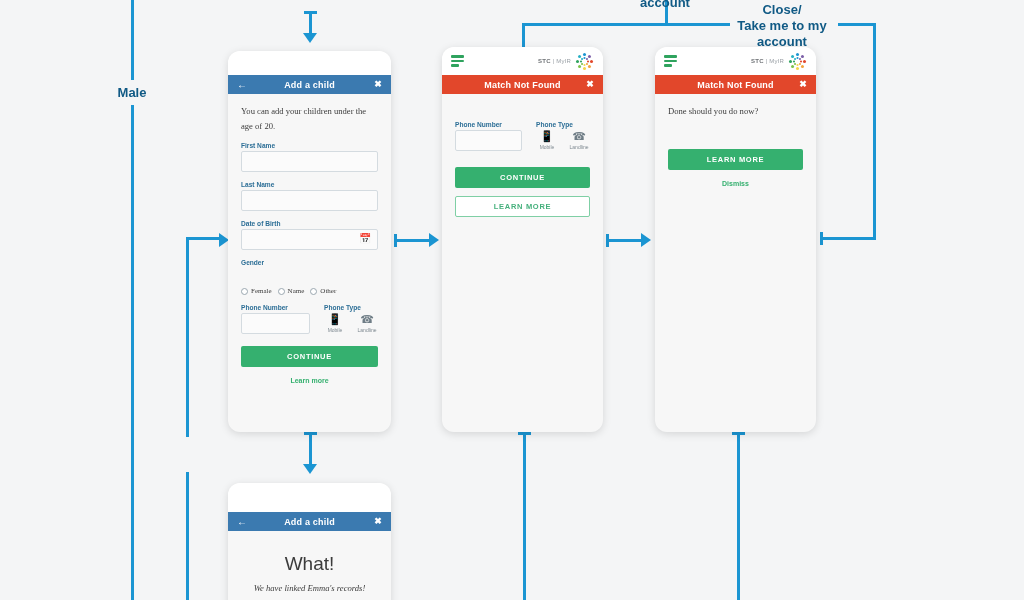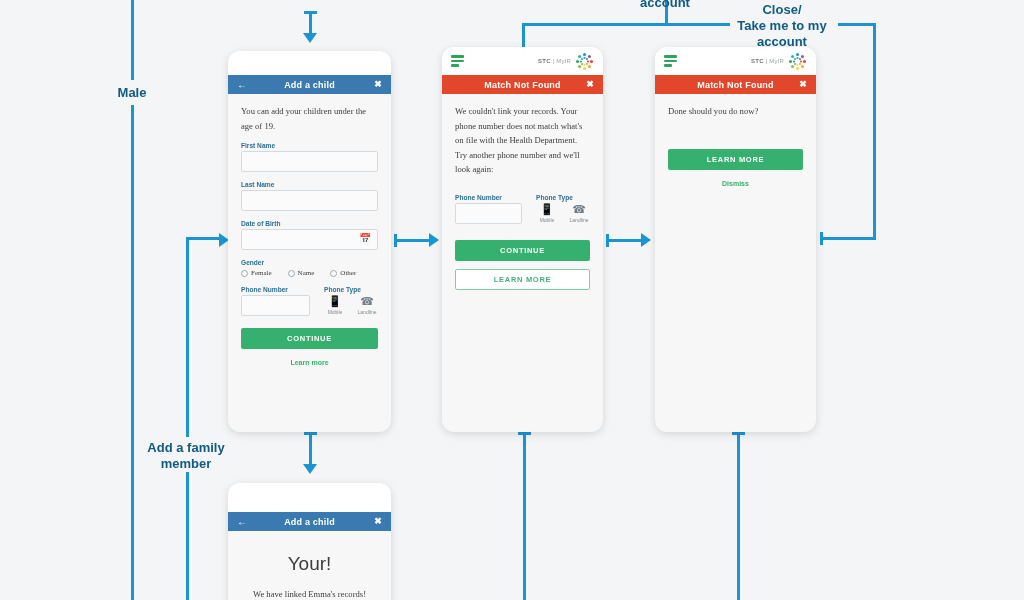--- a/index.html
+++ b/index.html
@@ -87,21 +87,21 @@
   .fieldlabel {
     font-size: 6.6px; font-weight:bold; color:#2c6e96;
     margin: 9px 0 2px 0;
   }
   .inputbox {
     height: 21px; background:#fbfbfb; border:1px solid #d4dbe0;
     border-radius:2px; position:relative;
   }
   .cal-icon { position:absolute; right:5px; top:4px; font-size:10px; color:#3b7ab0; line-height:1; }
 
-  .radiorow { display:flex; gap:16px; margin-top:3px; }
+  .radiorow { display:flex; gap:6px; margin-top:21px; }
   .radio { display:flex; align-items:center; gap:3px; font-size:7px; color:#3c3c3c;
            font-family:"Liberation Serif", serif; }
   .radio em { width:7px; height:7px; border:1px solid #9aa7b0; border-radius:50%; display:block; background:#fff; }
 
   .phonerow { display:flex; gap:14px; align-items:flex-start; }
   .ptype { display:flex; gap:10px; margin-top:2px; }
   .ptype-item { text-align:center; width:22px; }
   .ptype-item .gly { font-size:11px; color:#6f7d86; line-height:13px; display:block; }
   .ptype-item .cap { font-size:5px; color:#7f8a92; display:block; margin-top:1px; }
 
@@ -114,21 +114,21 @@
   .btn.ghost { background:#ffffff; border:1px solid #7fcfa5; color:#45b07c; }
   .linktext {
     text-align:center; font-size:7px; font-weight:bold; color:#35b06f;
     margin-top:10px;
   }
   .done-title {
     text-align:center; font-size:19px; color:#3c3c3c; margin-top:12px;
     font-family:"Liberation Sans", sans-serif; font-weight:normal;
   }
   .done-sub {
-    text-align:center; font-size:8.6px; margin-top:14px;
+    text-align:center; font-size:8.6px; font-style:italic; margin-top:8px;
     font-family:"Liberation Serif", serif; color:#3c3c3c;
   }
 </style>
 </head>
 <body>
 
 <div id="stage">
 
   <div class="conn vline" style="left:131px; top:0px; height:80px;"></div>
   <div class="conn vline" style="left:131px; top:105px; height:495px;"></div>
@@ -162,36 +162,34 @@
   <div class="cap-v" style="left:304px; top:432px;"></div>
   <div class="conn vline" style="left:309px; top:432px; height:36px;"></div>
   <div class="arrow-down" style="left:303px; top:464px;"></div>
 
   <div class="cap-v" style="left:518px; top:432px;"></div>
   <div class="conn vline" style="left:523px; top:432px; height:168px;"></div>
   <div class="cap-v" style="left:732px; top:432px;"></div>
   <div class="conn vline" style="left:737px; top:432px; height:168px;"></div>
 
   <div class="flow-label" style="left:92px; top:85px; width:80px;">Male</div>
-  <div class="flow-label" style="left:126px; top:440px; width:120px;">Add a family
-member</div>
   <div class="flow-label" style="left:615px; top:-5px; width:100px;">account</div>
   <div class="flow-label" style="left:722px; top:2px; width:120px;">Close/
 Take me to my
 account</div>
 
   <div class="phone" style="left:228px; top:51px; width:163px; height:381px;">
     <div class="phone-status"></div>
     <div class="titlebar blue">
       <span class="tb-back">←</span>
       <span>Add a child</span>
       <span class="tb-close">✖</span>
     </div>
     <div class="pbody">
-      <div class="ptext">You can add your children under the age of 19.</div>
+      <div class="ptext">You can add your children under the age of 20.</div>
 
       <div class="fieldlabel">First Name</div>
       <div class="inputbox"></div>
 
       <div class="fieldlabel">Last Name</div>
       <div class="inputbox"></div>
 
       <div class="fieldlabel">Date of Birth</div>
       <div class="inputbox">
         <span class="cal-icon">📅</span>
@@ -265,21 +263,20 @@
             <span style="background: rgb(124, 95, 168); transform: translate(4.95px, -4.95px);"></span>
             <span style="background: rgb(124, 95, 168); transform: translate(2.47px, -2.47px) scale(0.7);"></span>
           </span>
       </span>
     </div>
     <div class="titlebar red">
       <span>Match Not Found</span>
       <span class="tb-close">✖</span>
     </div>
     <div class="pbody">
-      <div class="ptext">We couldn't link your records.  Your phone number does not match what's on file with the Health Department. Try another phone number and we'll look again:</div>
       <div class="phonerow" style="margin-top:8px;">
         <div style="flex:1 1 auto;">
           <div class="fieldlabel">Phone Number</div>
           <div class="inputbox"></div>
         </div>
         <div>
           <div class="fieldlabel">Phone Type</div>
           <div class="ptype">
             <div class="ptype-item">
               <span class="gly">📱</span>
@@ -338,18 +335,18 @@
   </div>
 
   <div class="phone" style="left:228px; top:483px; width:163px; height:160px;">
     <div class="phone-status" style="height:29px;"></div>
     <div class="titlebar blue">
       <span class="tb-back">←</span>
       <span>Add a child</span>
       <span class="tb-close">✖</span>
     </div>
     <div class="pbody">
-      <div class="done-title">Your!</div>
+      <div class="done-title">What!</div>
       <div class="done-sub">We have linked Emma's records!</div>
     </div>
   </div>
 
 </div>
 
 </body></html>

